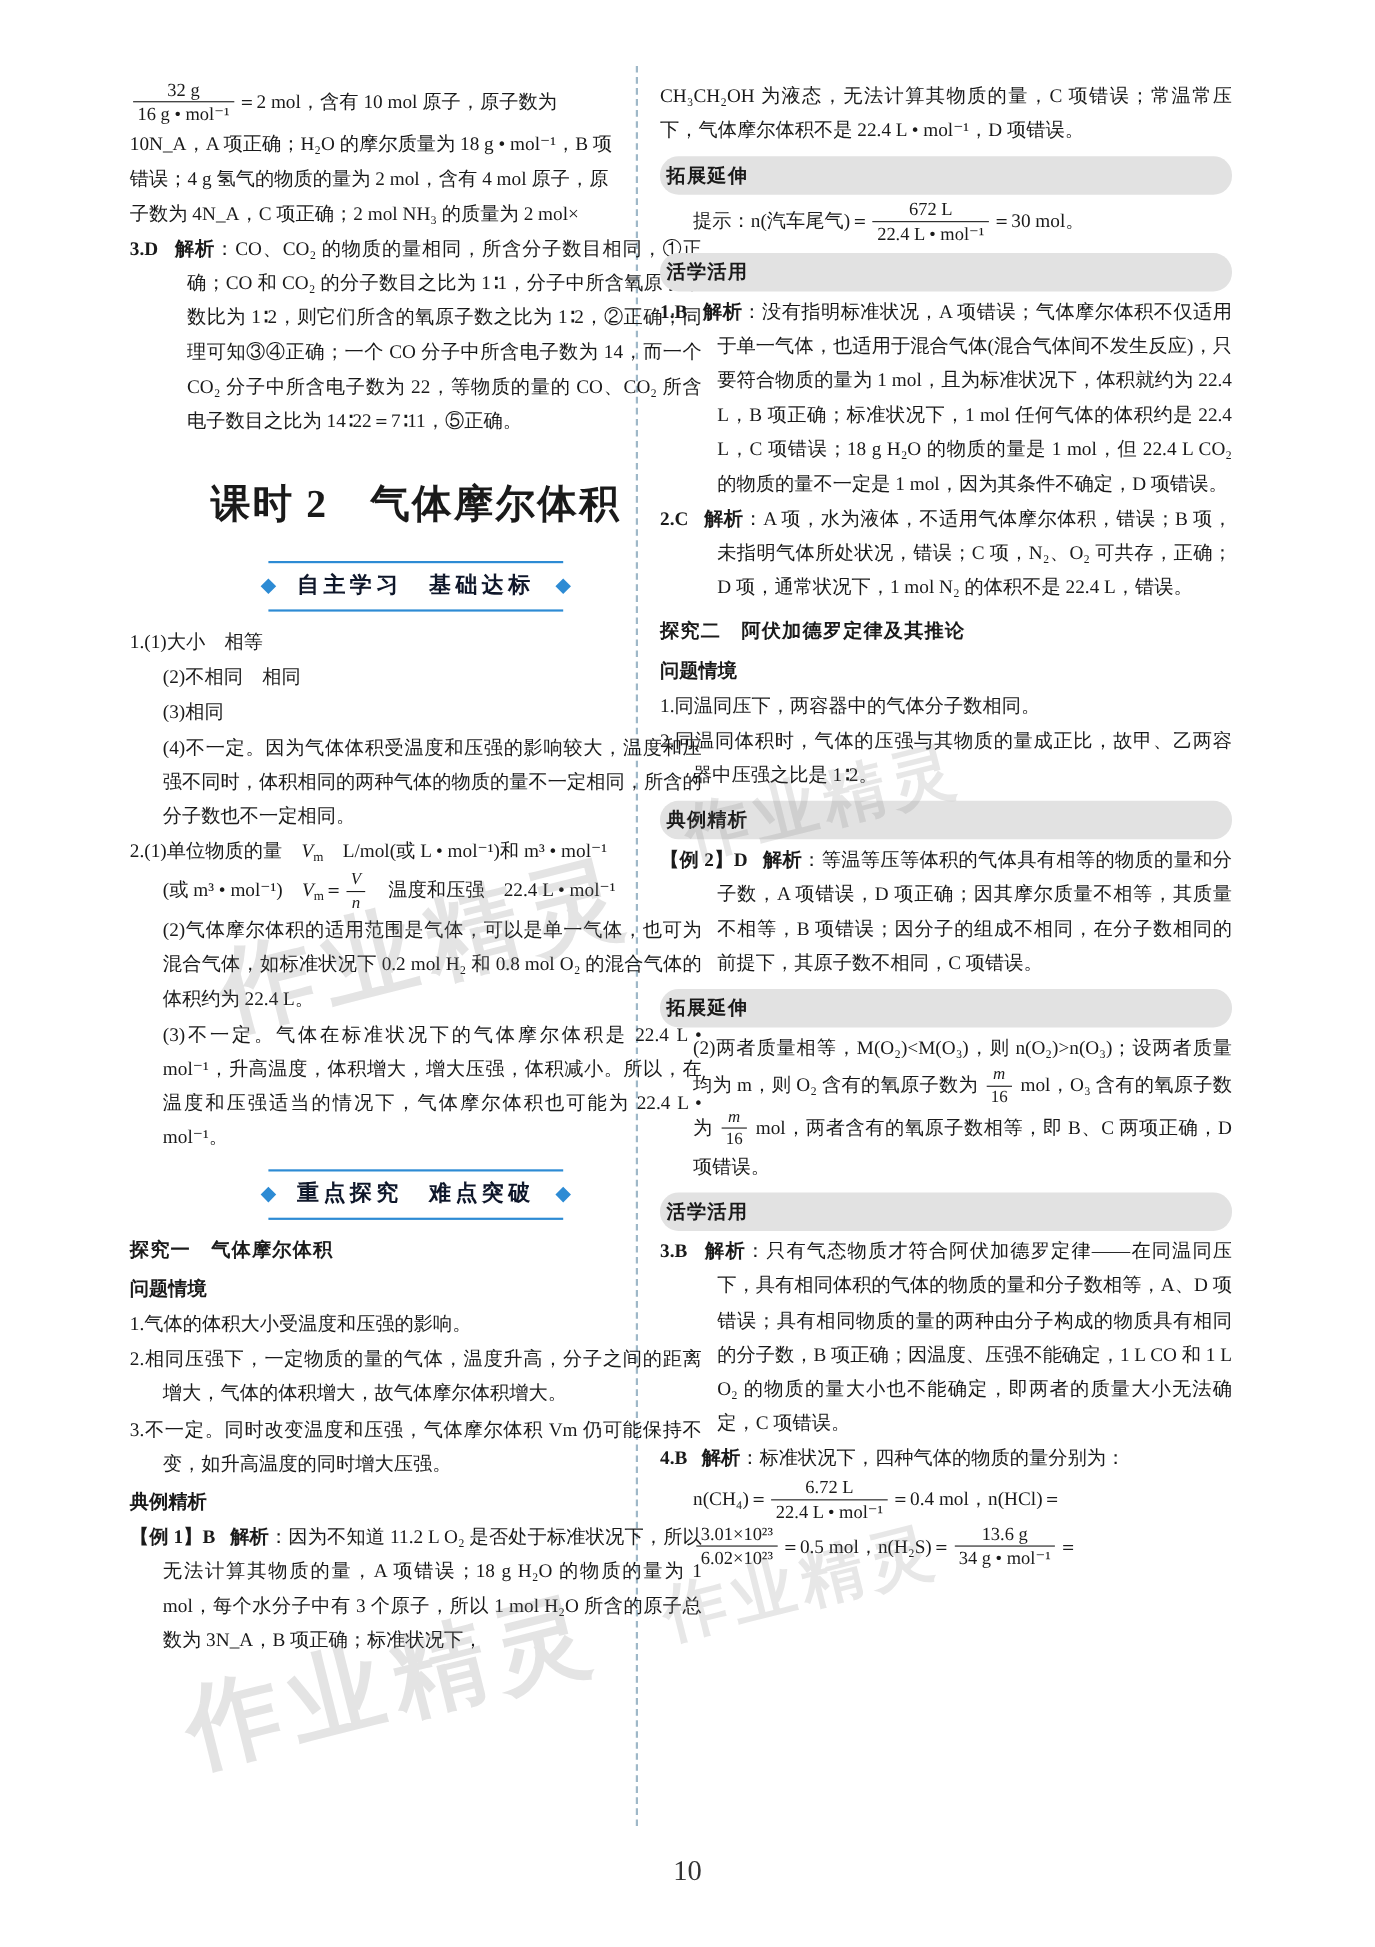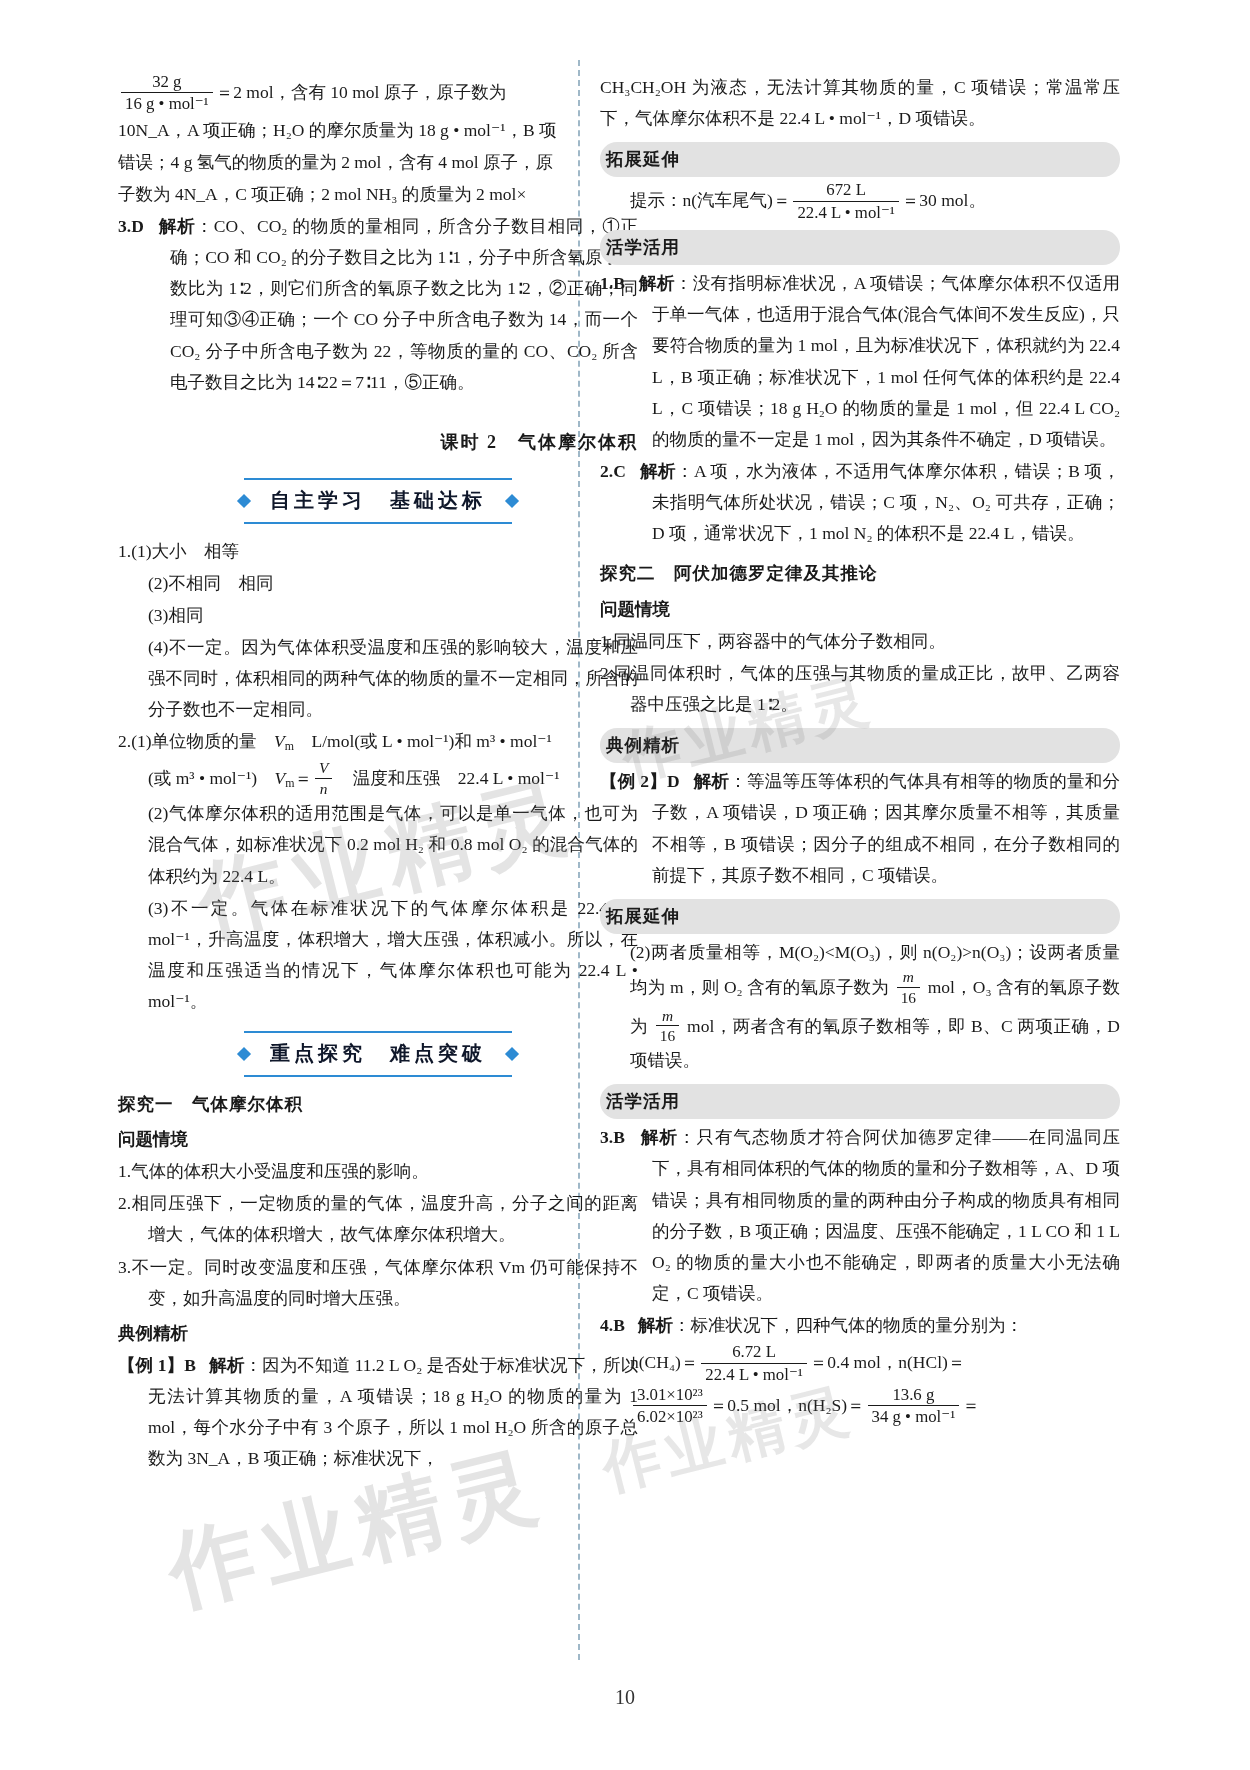--- a/index.html
+++ b/index.html
@@ -70,22 +70,22 @@
     border-bottom: 1.4px solid #1a1a1a;
   }
   .frac .den {
     display: block;
     padding: 1px 4px 0 4px;
   }
   .frac.small { font-size: 0.88em; }
 
   
   .chapter-title {
-    text-align: right;
-    font-size: 18px;
+    text-align: center;
+    font-size: 36px;
     font-weight: bold;
     letter-spacing: 2px;
     margin: 28px 0 20px 0;
   }
   .band {
     text-align: center;
     margin: 14px 0 12px 0;
   }
   .band .band-inner {
     display: inline-block;
@@ -131,21 +131,21 @@
     margin: 8px 0 3px 0;
     letter-spacing: 1px;
     border-radius: 17px;
   }
   .page-number {
     position: absolute;
     left: 0;
     width: 1250px;
     top: 1686px;
     text-align: center;
-    font-size: 20px;
+    font-size: 26px;
     color: #333;
   }
   sub { font-size: 0.68em; vertical-align: -0.28em; }
 
   
   .wm {
     position: absolute;
     color: rgba(120,120,120,0.20);
     font-size: 86px;
     font-weight: bold;

